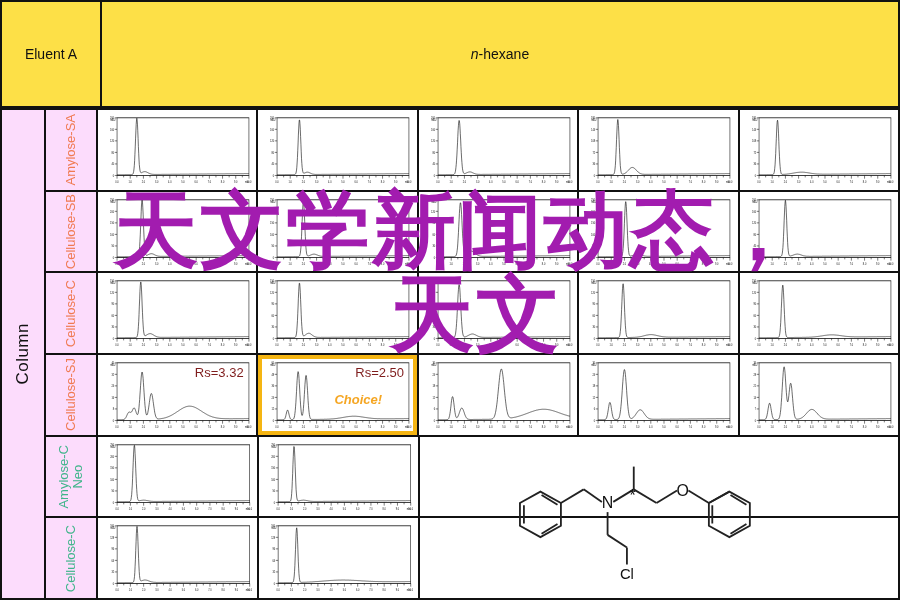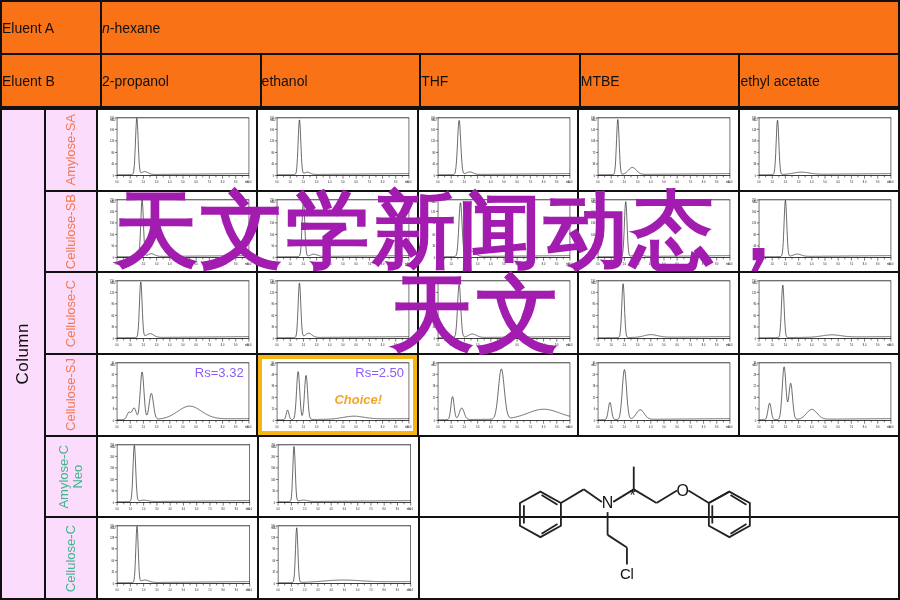--- a/index.html
+++ b/index.html
@@ -11,22 +11,22 @@
   }
   #root{position:relative;width:900px;height:600px;}
 
   
   .cond-table{
     position:absolute;left:0;top:0;width:900px;height:108px;
     border-collapse:collapse;table-layout:fixed;
   }
   .cond-table td{
     border:2px solid #111;
-    background:#f97316;
-    text-align:left;
+    background:#fde047;
+    text-align:center;
     vertical-align:middle;
     font-size:14px;
     color:#111;
     padding:0;
   }
   .cond-table td.rowhead{width:98px;font-size:14px;}
   .ital{font-style:italic;}
 
   
   .grid-wrap{
@@ -75,21 +75,21 @@
   }
   .gcell:last-child{border-right:none;}
   .gcell.blank{border-right:none;}
   .gcell.structure-host{border-right:none;}
 
   .chroma{position:absolute;inset:3px 4px 3px 4px;}
   .chroma svg{width:100%;height:100%;display:block;}
 
   .rs-label{
     position:absolute;left:46%;top:12%;
-    font-size:13px;color:#8b5cf6;white-space:nowrap;padding-left:24px;
+    font-size:13px;color:#7f1d1d;white-space:nowrap;padding-left:24px;
   }
   .choice-label{
     position:absolute;left:48%;top:46%;
     font-size:13px;color:#f5a623;font-weight:bold;white-space:nowrap;font-style:italic;
   }
   .highlight-box{
     position:absolute;inset:0;
     border:4px solid #f5b512;box-sizing:border-box;pointer-events:none;
   }
 
@@ -117,28 +117,20 @@
 </head>
 <body>
 
 <div id="root">
 
   <table class="cond-table">
     <tbody>
       <tr>
         <td class="rowhead">Eluent A</td>
         <td colspan="5"><span class="ital">n</span><span>-hexane</span></td>
-      </tr>
-      <tr>
-        <td class="rowhead">Eluent B</td>
-        <td>2-propanol</td>
-        <td>ethanol</td>
-        <td>THF</td>
-        <td>MTBE</td>
-        <td>ethyl acetate</td>
       </tr>
     </tbody>
   </table>
 
   <div class="grid-wrap">
 
     <div class="colbar">
       <span>Column</span>
     </div>
 

